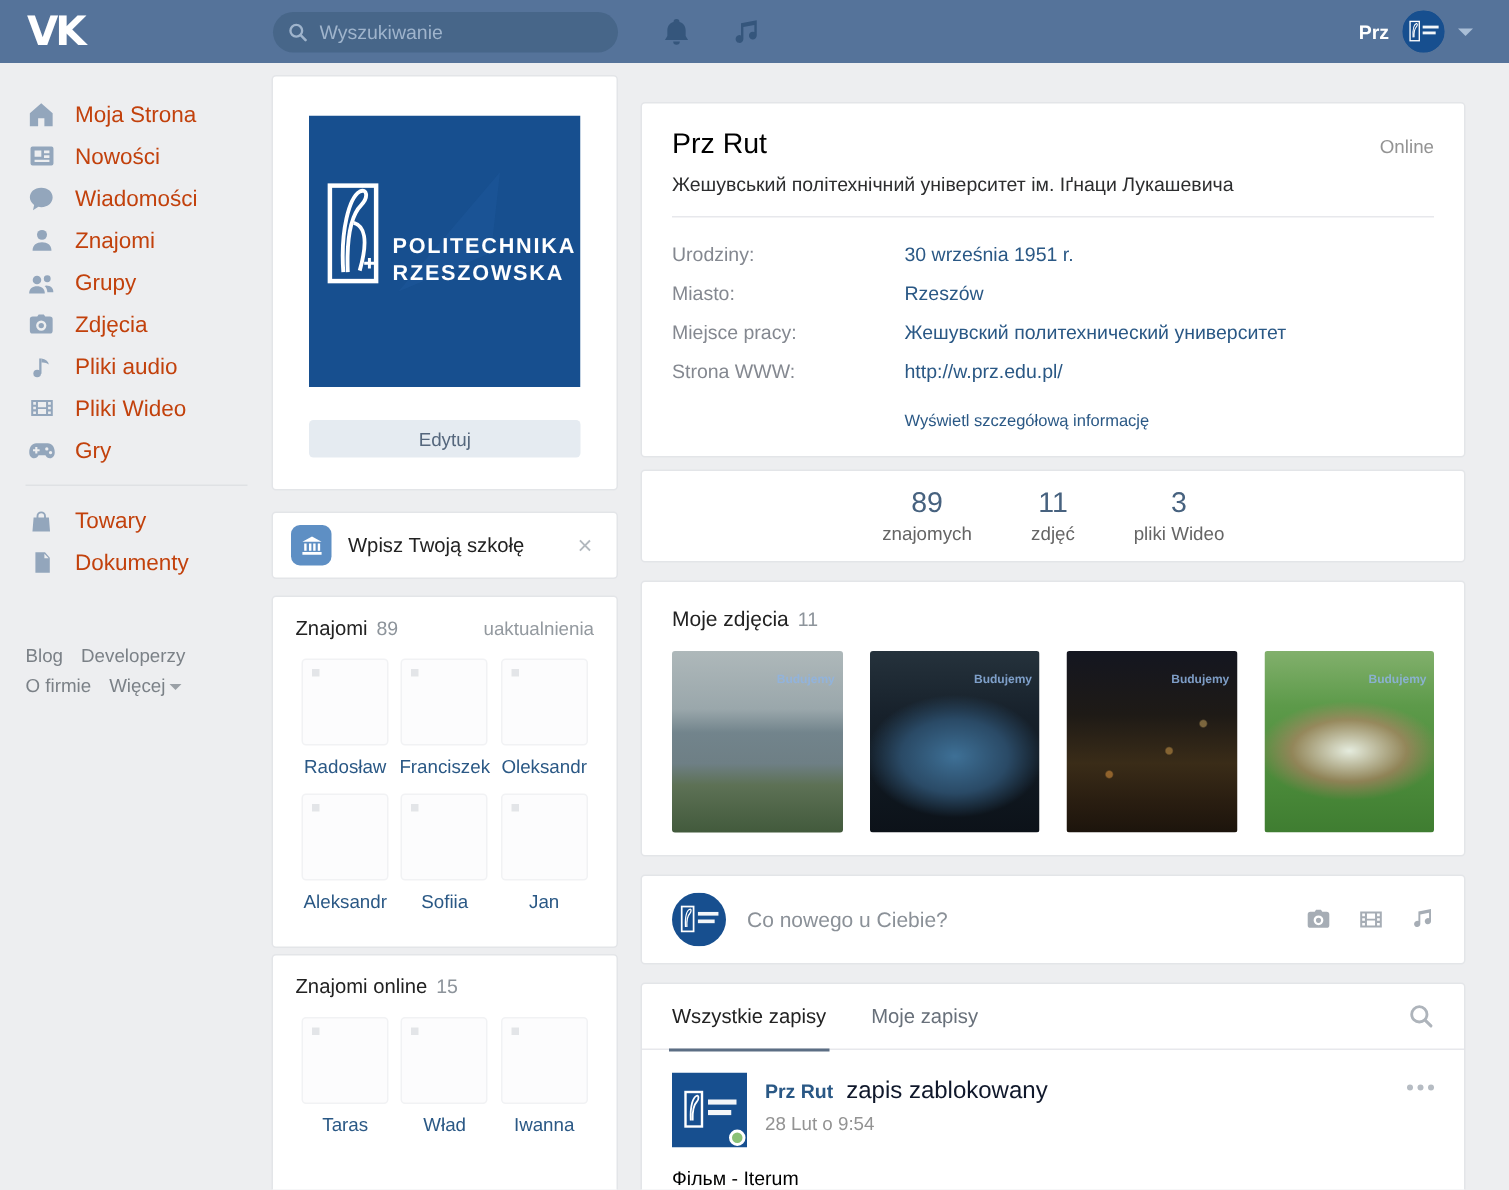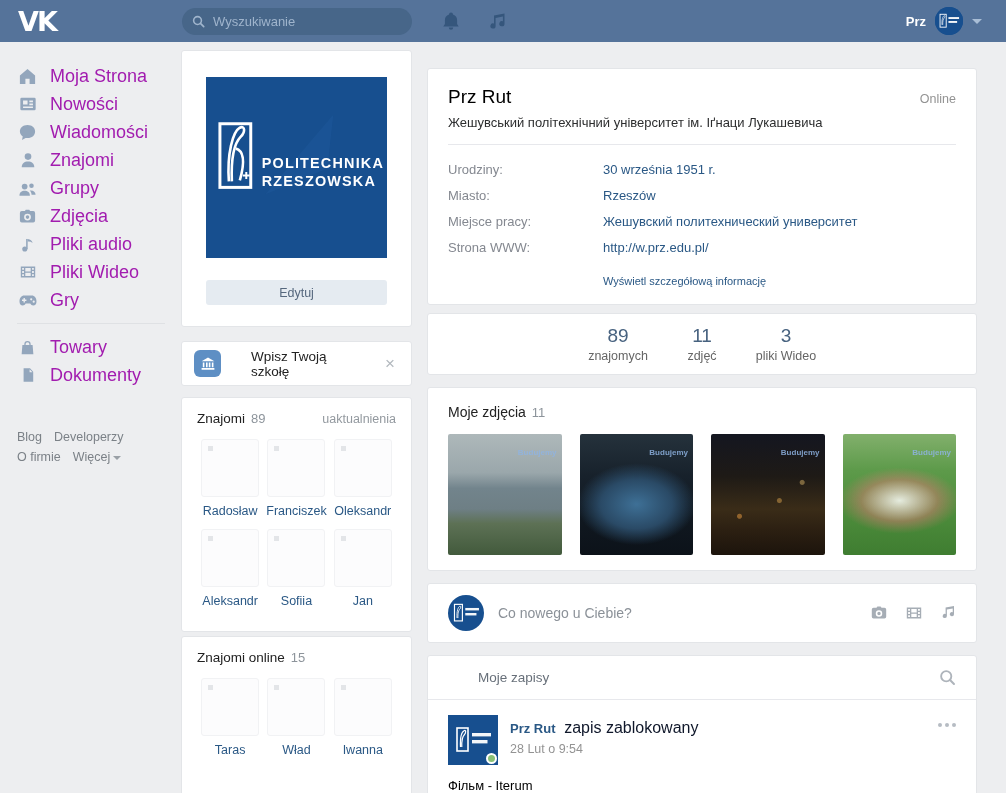--- a/index.html
+++ b/index.html
@@ -24,34 +24,34 @@
 
   
   .content { display:flex; padding:8px 14px 0 17px; height:751px; overflow:hidden; }
   .col-nav { width:164px; flex:0 0 164px; padding-top:12px; }
   .col-mid { width:231px; flex:0 0 231px; }
   .col-main { width:550px; flex:0 0 550px; margin-left:15px; }
 
   .card { background:#fff; border:1px solid #e3e5e8; border-radius:3px; }
 
   
-  .nav-item { display:flex; align-items:center; height:28px; cursor:pointer; font-size:18px; color:#a21caf; }
+  .nav-item { display:flex; align-items:center; height:28px; cursor:pointer; font-size:15px; color:#c2410c; }
   .nav-item .nico { width:21px; height:21px; margin-right:12px; display:flex; align-items:center; justify-content:center; }
   .nav-item .nico svg { fill:#93a6bc; }
   .nav-divider { height:1px; background:#dfe1e4; margin:9px 0 9px 0; width:148px; }
   .nav-footer { margin-top:38px; color:#7b8187; font-size:12.5px; line-height:20px; }
   .nav-footer a { color:#7b8187; text-decoration:none; margin-right:12px; cursor:pointer; }
   .more-caret { display:inline-block; width:0; height:0; border-left:4px solid transparent; border-right:4px solid transparent; border-top:4px solid #9aa0a6; margin-left:3px; vertical-align:middle; }
 
   
   .profile-card { margin-top:0; padding:26px 24px 21px; text-align:center; }
   .big-avatar { width:181px; height:181px; margin:0 auto; display:block; cursor:pointer; }
   .edit-btn { margin-top:22px; width:100%; height:25px; background:#e5ebf1; color:#55677d; border:none; border-radius:3px; font-size:12.5px; font-family:inherit; cursor:pointer; }
 
-  .school-card { margin-top:14px; height:45px; display:flex; align-items:center; padding:0 12px;gap:19px; }
+  .school-card { margin-top:14px; height:45px; display:flex; align-items:center; padding:0 12px; }
   .school-ico { width:27px; height:27px; border-radius:6px; background:#5e8fc4; display:flex; align-items:center; justify-content:center; flex:0 0 auto; }
   .school-label { margin-left:11px; font-size:13.5px; color:#222; cursor:pointer; }
   .school-close { margin-left:auto; color:#b2b8be; font-size:17px; line-height:1; cursor:pointer; padding:2px 4px; }
 
   .friends-card { margin-top:11px; padding:13px 15px 12px; }
   .fr-head { display:flex; align-items:baseline; }
   .fr-title { font-size:13.5px; color:#222; cursor:pointer; }
   .fr-count, .count-gray { color:#8d949b; margin-left:6px; font-size:13px; }
   .fr-link { margin-left:auto; color:#93999f; font-size:12.5px; cursor:pointer; }
   .fr-grid { display:flex; flex-wrap:wrap; margin-top:13px; }
@@ -437,20 +437,21 @@
             <path d="M2 4 h16 v12 H2 Z M3.5 5.5 v2 h2 v-2 Z M3.5 9 v2 h2 V9 Z M3.5 12.5 v2 h2 v-2 Z M14.5 5.5 v2 h2 v-2 Z M14.5 9 v2 h2 V9 Z M14.5 12.5 v2 h2 v-2 Z M7 5.5 v4 h6 v-4 Z M7 10.8 v3.7 h6 v-3.7 Z" fill-rule="evenodd"></path>
           </svg>
         <svg width="16" height="16" viewBox="0 0 20 20">
             <path d="M7 4.5 L17.5 2.5 V12.7 a2.6 2.6 0 1 1-1.6-2.4 V5.6 L8.6 7 V15 a2.6 2.6 0 1 1-1.6-2.4 Z"></path>
           </svg>
       </span>
     </div>
 
     <div class="card wall-card">
       <div class="wall-tabs">
+        <span class="wtab active">Wszystkie zapisy</span>
         <span class="wtab inactive">Moje zapisy</span>
         <span class="wall-search">
           <svg width="17" height="17" viewBox="0 0 20 20">
               <circle cx="8.5" cy="8.5" r="6" fill="none" stroke="#aeb4bb" stroke-width="2.2"></circle>
               <line x1="13" y1="13" x2="17.6" y2="17.6" stroke="#aeb4bb" stroke-width="2.4" stroke-linecap="round"></line>
             </svg>
         </span>
       </div>
       <div class="post">
         <div class="post-head">

